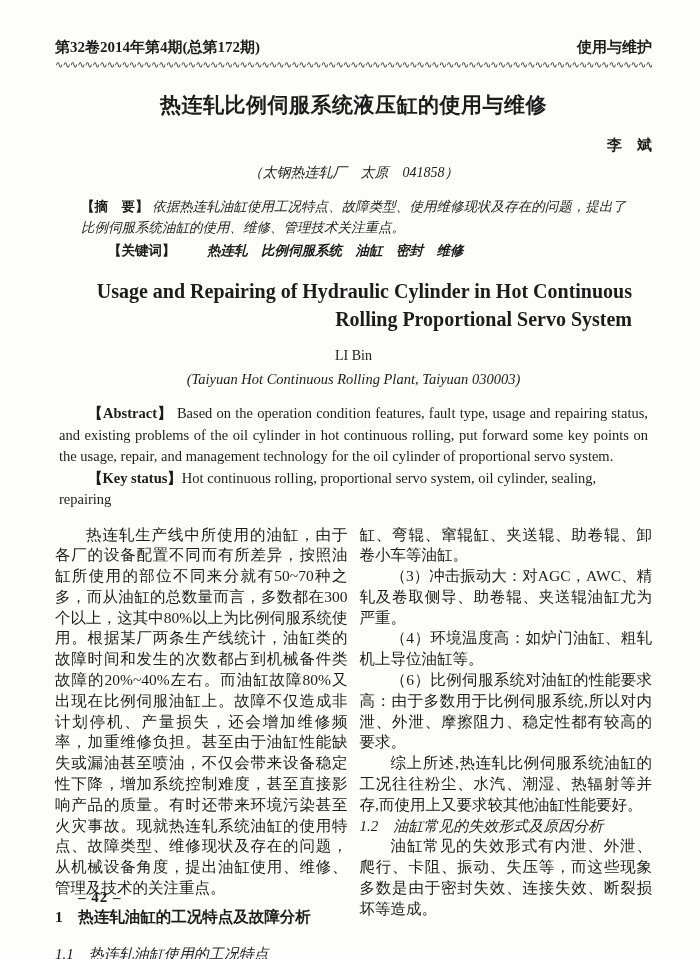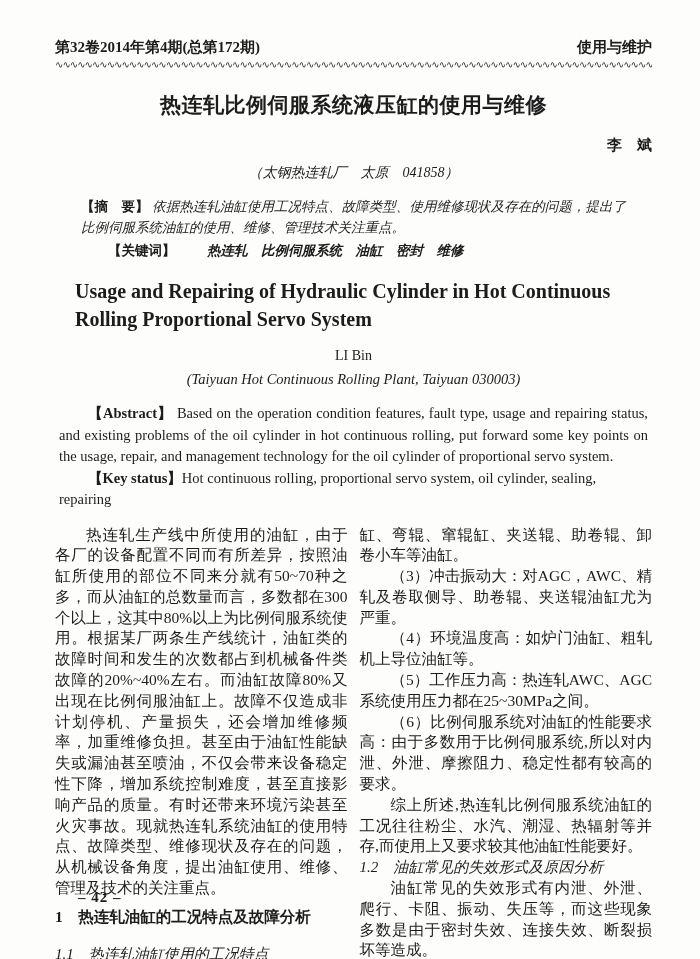--- a/index.html
+++ b/index.html
@@ -70,21 +70,21 @@
   .abstract-cn .txt { font-style: italic; }
   .keywords-cn {
     margin: 2px 26px 0 26px;
     font-size: 13.5px;
     line-height: 21px;
     text-indent: 2em;
   }
   .keywords-cn .txt { font-style: italic; font-weight: bold; margin-left: 28px; }
   .title-en {
     margin: 16px 20px 0 20px;
-    text-align: left;
+    text-align: right;
     font-size: 20px;
     line-height: 28px;
     font-weight: bold;
   }
   .author-en {
     margin-top: 15px;
     text-align: center;
     font-size: 14px;
   }
   .affiliation-en {
@@ -178,21 +178,20 @@
         <p>热连轧生产线中所使用的油缸，由于各厂的设备配置不同而有所差异，按照油缸所使用的部位不同来分就有50~70种之多，而从油缸的总数量而言，多数都在300个以上，这其中80%以上为比例伺服系统使用。根据某厂两条生产线统计，油缸类的故障时间和发生的次数都占到机械备件类故障的20%~40%左右。而油缸故障80%又出现在比例伺服油缸上。故障不仅造成非计划停机、产量损失，还会增加维修频率，加重维修负担。甚至由于油缸性能缺失或漏油甚至喷油，不仅会带来设备稳定性下降，增加系统控制难度，甚至直接影响产品的质量。有时还带来环境污染甚至火灾事故。现就热连轧系统油缸的使用特点、故障类型、维修现状及存在的问题，从机械设备角度，提出油缸使用、维修、管理及技术的关注重点。</p>
         <p class="h1">1　热连轧油缸的工况特点及故障分析</p>
         <p class="h2">1.1　热连轧油缸使用的工况特点</p>
         <p>（1）粉尘污染严重：尤其是生产高强钢、不锈钢的热连轧生产线尤为突出，虽然在粗轧机、精轧机上都装有除尘设施，但油缸所处环境粉尘的污染还是相当严重。</p>
 
       </div>
       <div class="col">
         <p class="cont">缸、弯辊、窜辊缸、夹送辊、助卷辊、卸卷小车等油缸。</p>
         <p>（3）冲击振动大：对AGC，AWC、精轧及卷取侧导、助卷辊、夹送辊油缸尤为严重。</p>
         <p>（4）环境温度高：如炉门油缸、粗轧机上导位油缸等。</p>
-        <p>（5）工作压力高：热连轧AWC、AGC系统使用压力都在25~30MPa之间。</p>
         <p>（6）比例伺服系统对油缸的性能要求高：由于多数用于比例伺服系统,所以对内泄、外泄、摩擦阻力、稳定性都有较高的要求。</p>
         <p>综上所述,热连轧比例伺服系统油缸的工况往往粉尘、水汽、潮湿、热辐射等并存,而使用上又要求较其他油缸性能要好。</p>
         <p class="h2">1.2　油缸常见的失效形式及原因分析</p>
         <p>油缸常见的失效形式有内泄、外泄、爬行、卡阻、振动、失压等，而这些现象多数是由于密封失效、连接失效、断裂损坏等造成。</p>
 
       </div>
     </div>
   </div>
 
   <div class="page-number">– 42 –</div>

